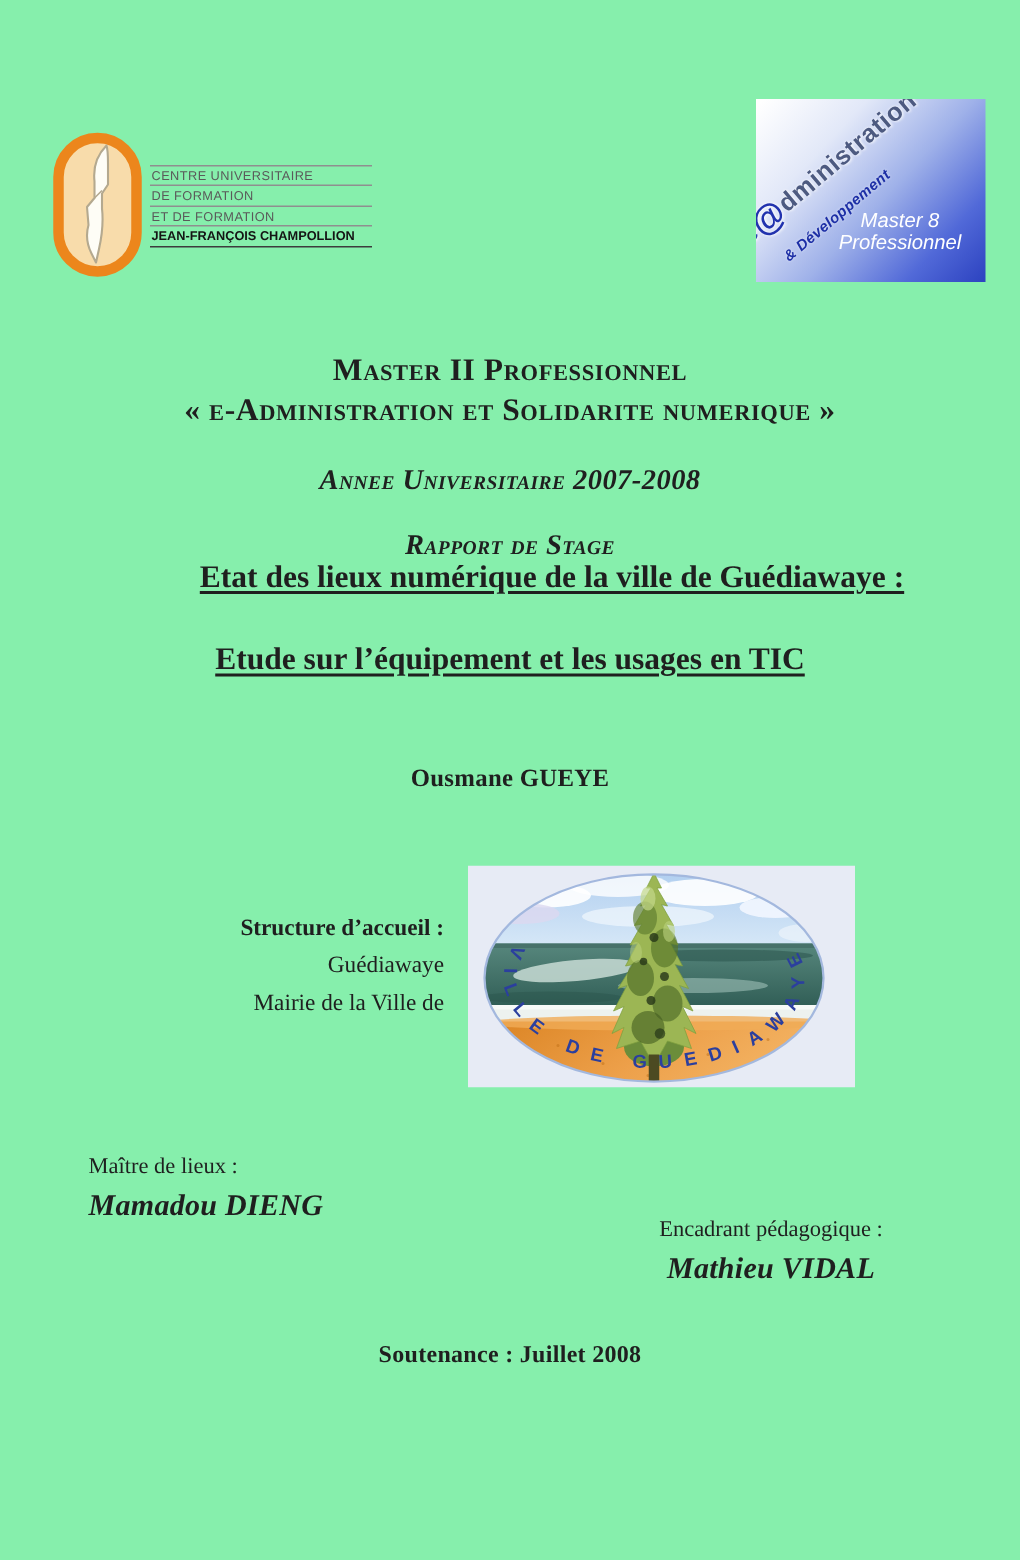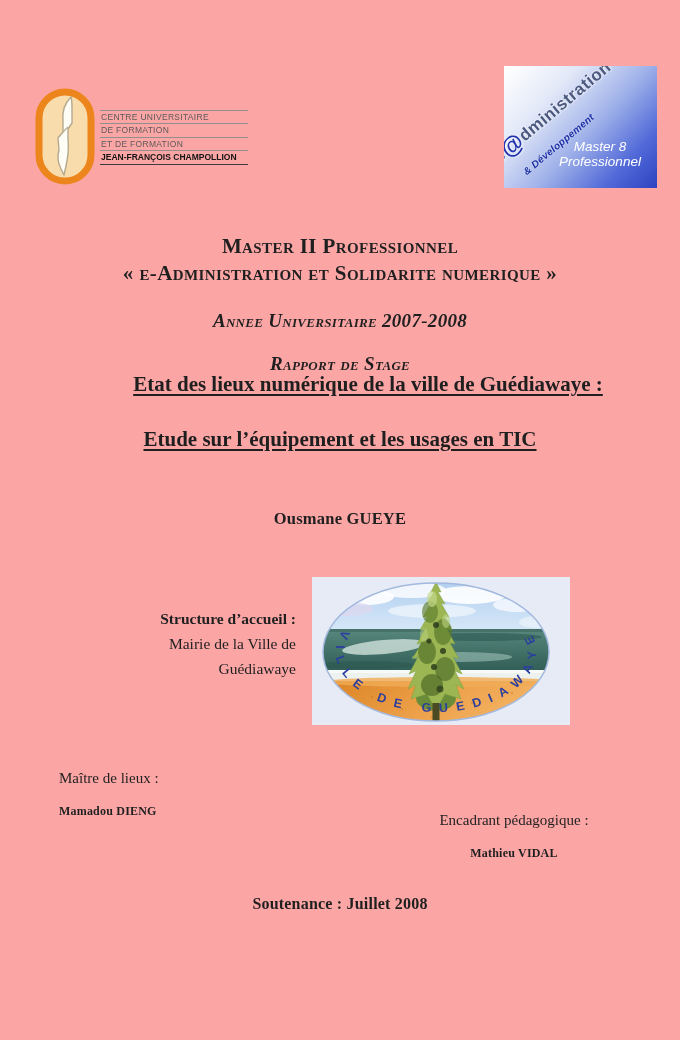--- a/index.html
+++ b/index.html
@@ -1,17 +1,17 @@
 <!DOCTYPE html>
 <html><head>
 <meta charset="utf-8">
 <style>
   html,body{margin:0;padding:0;background:#9a9a9a;}
   .page{
-    position:relative;width:680px;height:1040px;background:#fca5a5;overflow:hidden;
+    position:relative;width:680px;height:1040px;background:#86efac;overflow:hidden;
     font-family:"Liberation Serif","DejaVu Serif",serif;color:#1f1f1f;margin:0 auto;
   }
   .abs{position:absolute;}
   .centerline{position:absolute;left:0;width:100%;text-align:center;white-space:nowrap;}
 
   
   .uni-capsule{left:34px;top:87px;width:62px;height:99px;}
   .uni-text{
     left:100px;top:110px;width:148px;
     font-family:"Liberation Sans","DejaVu Sans",sans-serif;
@@ -64,21 +64,21 @@
   .seal{left:312px;top:577px;width:258px;height:148px;}
   .ring-text{
     font-family:"Liberation Sans","DejaVu Sans",sans-serif;font-weight:bold;
     font-size:12.5px;fill:#2b3f9e;letter-spacing:8.5px;
   }
 
   
   .sup-left{left:59px;top:770px;text-align:left;}
   .sup-right{left:410px;top:812px;width:208px;text-align:center;}
   .sup-label{font-size:15px;}
-  .sup-name{font-weight:bold;font-size:12px;margin-top:17px;letter-spacing:.2px;}
+  .sup-name{font-weight:bold;font-size:20px;margin-top:6px;letter-spacing:.2px;font-style:italic;}
 
   
   .defense{top:895px;font-weight:bold;font-size:16px;letter-spacing:.2px;}
 </style>
 </head>
 <body>
 
 <div class="page">
 
   <svg class="abs uni-capsule" viewBox="0 0 62 99">
@@ -108,22 +108,22 @@
   <div class="centerline h-program">Master II Professionnel</div>
   <div class="centerline h-specialty">« e-Administration et Solidarite numerique »</div>
   <div class="centerline h-year">Annee Universitaire 2007-2008</div>
   <div class="centerline h-doctype">Rapport de Stage</div>
   <div class="centerline h-title h-title1">Etat des lieux numérique de la ville de Guédiawaye :</div>
   <div class="centerline h-title h-title2">Etude sur l’équipement et les usages en TIC</div>
   <div class="centerline h-author">Ousmane GUEYE</div>
 
   <div class="abs host">
     <div class="host-label">Structure d’accueil :</div>
+    <div>Guédiawaye</div>
     <div>Mairie de la Ville de</div>
-    <div>Guédiawaye</div>
   </div>
 
   <svg class="abs seal" viewBox="0 0 258 148">
     <defs>
       <clipPath id="ellClip">
           <ellipse cx="124" cy="75" rx="113" ry="69"></ellipse>
         </clipPath>
       <linearGradient id="sky" x1="0" y1="0" x2="0" y2="1">
         <stop offset="0" stop-color="#aecdef"></stop>
           <stop offset="1" stop-color="#e9f4fb"></stop>

